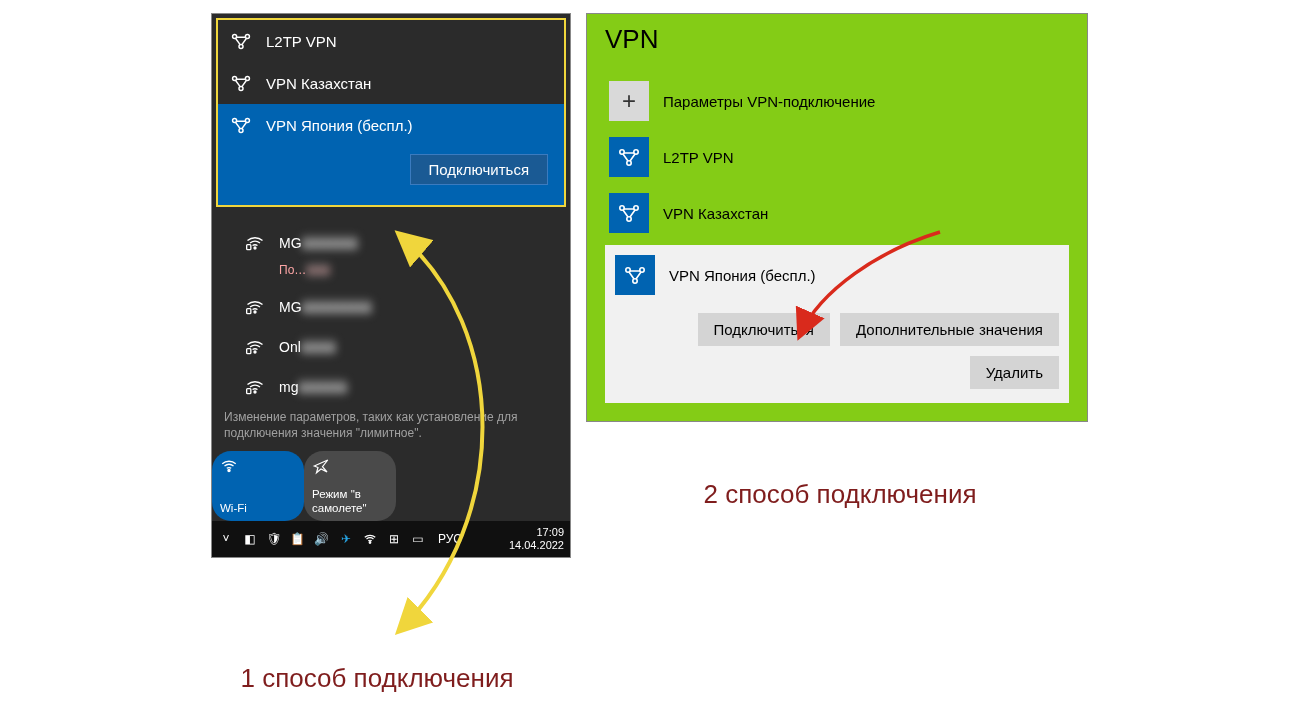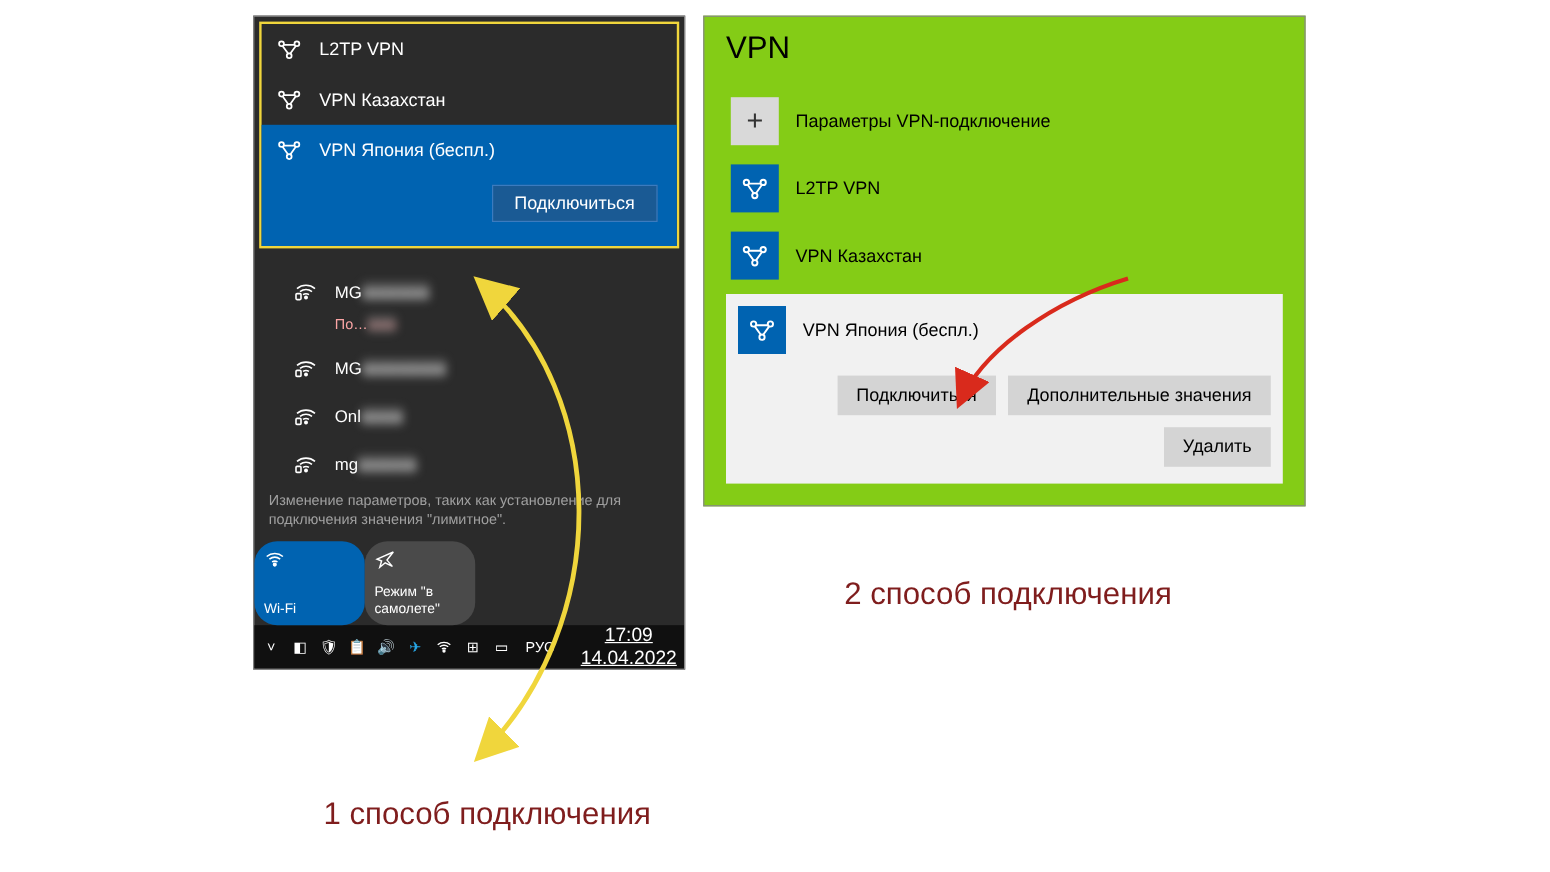--- a/index.html
+++ b/index.html
@@ -79,21 +79,21 @@
     background:#101010;
     color:#fff;
     height:36px;
     display:flex;
     align-items:center;
     padding:0 6px;
     font-size:12px;
   }
   .task-icons { display:flex; gap:8px; align-items:center; }
   .task-icons .ti { width:16px; height:16px; display:flex; align-items:center; justify-content:center; }
-  .task-right { margin-left:auto; text-align:center; line-height:1.2; font-size:16px;text-decoration:underline; }
+  .task-right { margin-left:auto; text-align:right; line-height:1.2; font-size:11px; }
 
   
   .icon-vpn, .icon-vpn-sm { width:22px; height:22px; flex:0 0 22px; }
   .icon-wifi { width:20px; height:20px; flex:0 0 20px; }
   .icon-tile { width:18px; height:18px; }
 
   
   .settings {
     position:absolute;
     left:586px;
@@ -135,21 +135,21 @@
   }
 
   
   .caption {
     position:absolute;
     color:#7f1d1d;
     font-size:26px;
     text-align:center;
     line-height:1.3;
   }
-  .cap1 { left:226px; top:680px; width:360px; top:662px;}
+  .cap1 { left:197px; top:680px; width:360px; top:662px;}
   .cap2 { left:680px; top:478px; width:320px; }
 
   
   .overlay {
     position:absolute;
     left:0; top:0;
     width:1292px; height:727px;
     pointer-events:none;
   }
 

